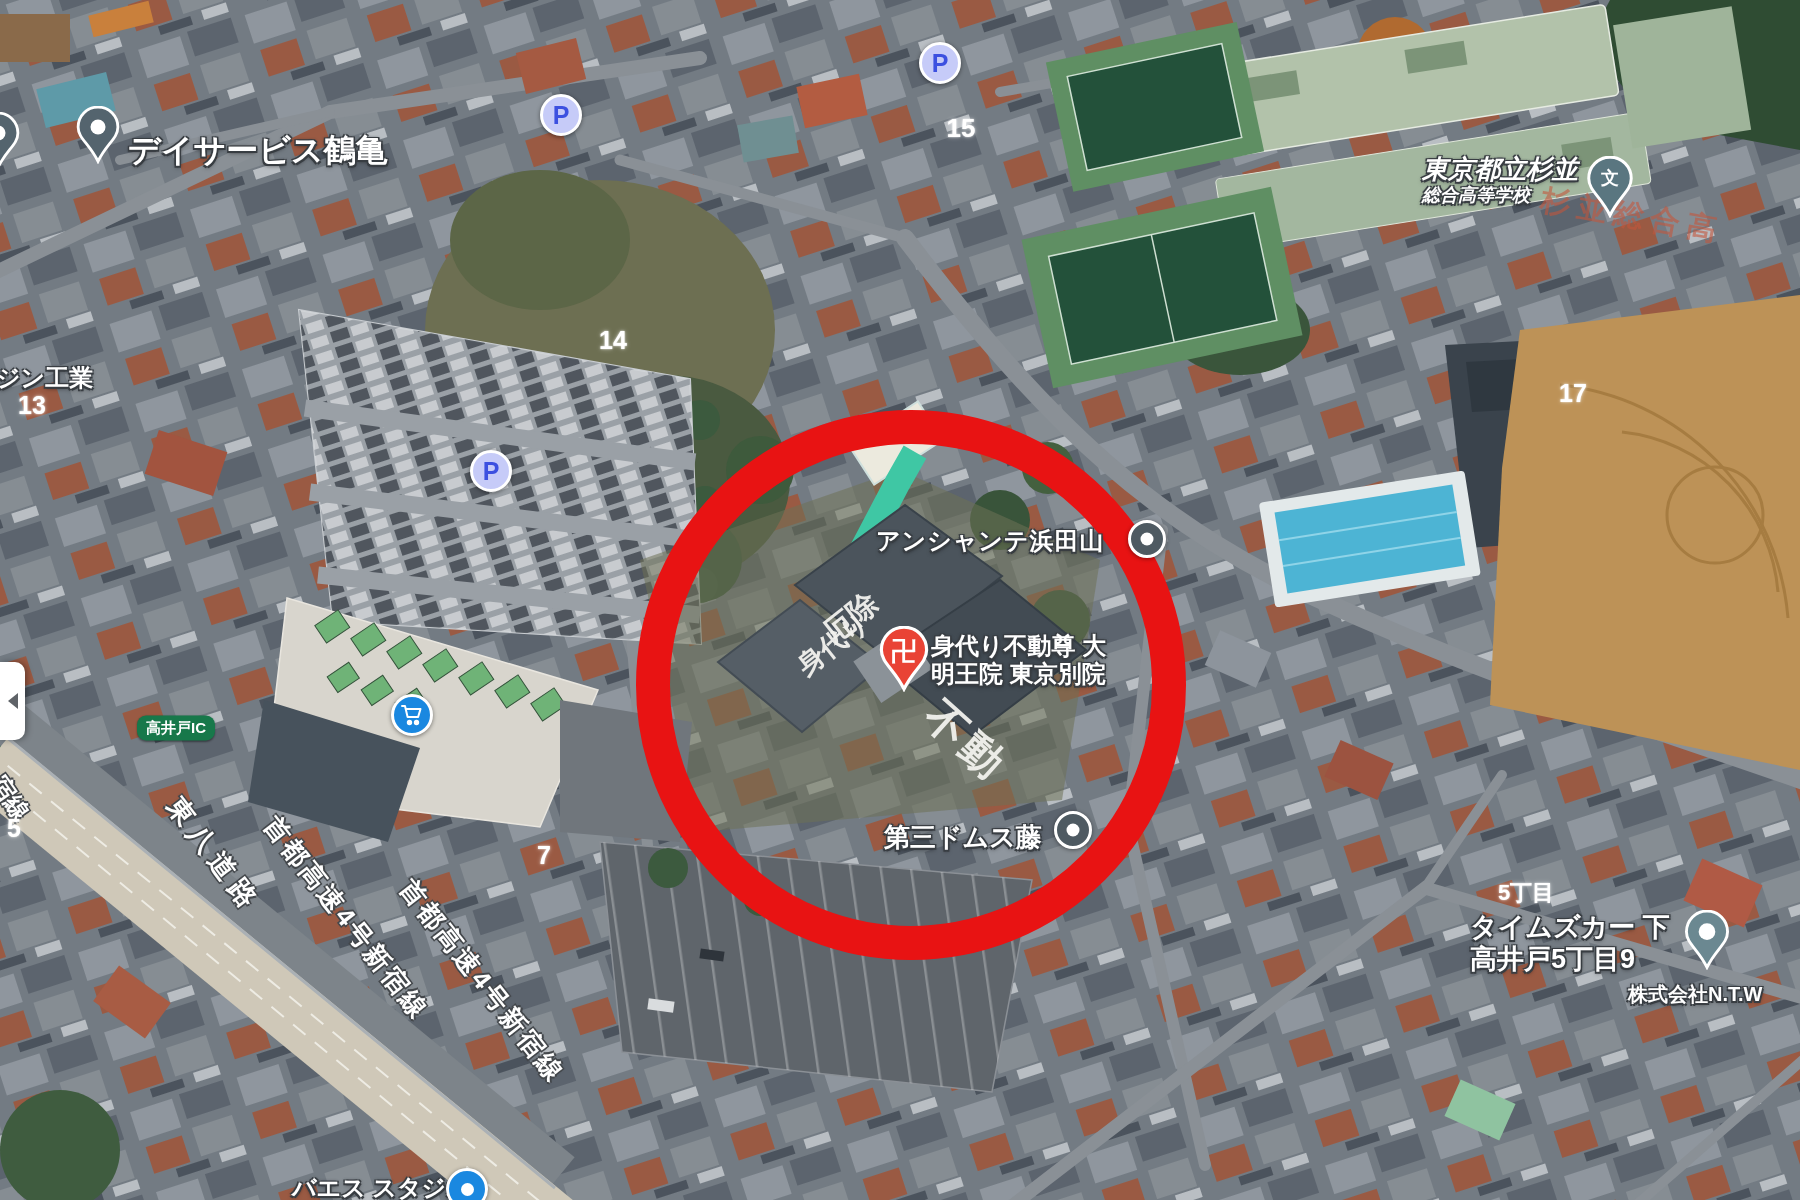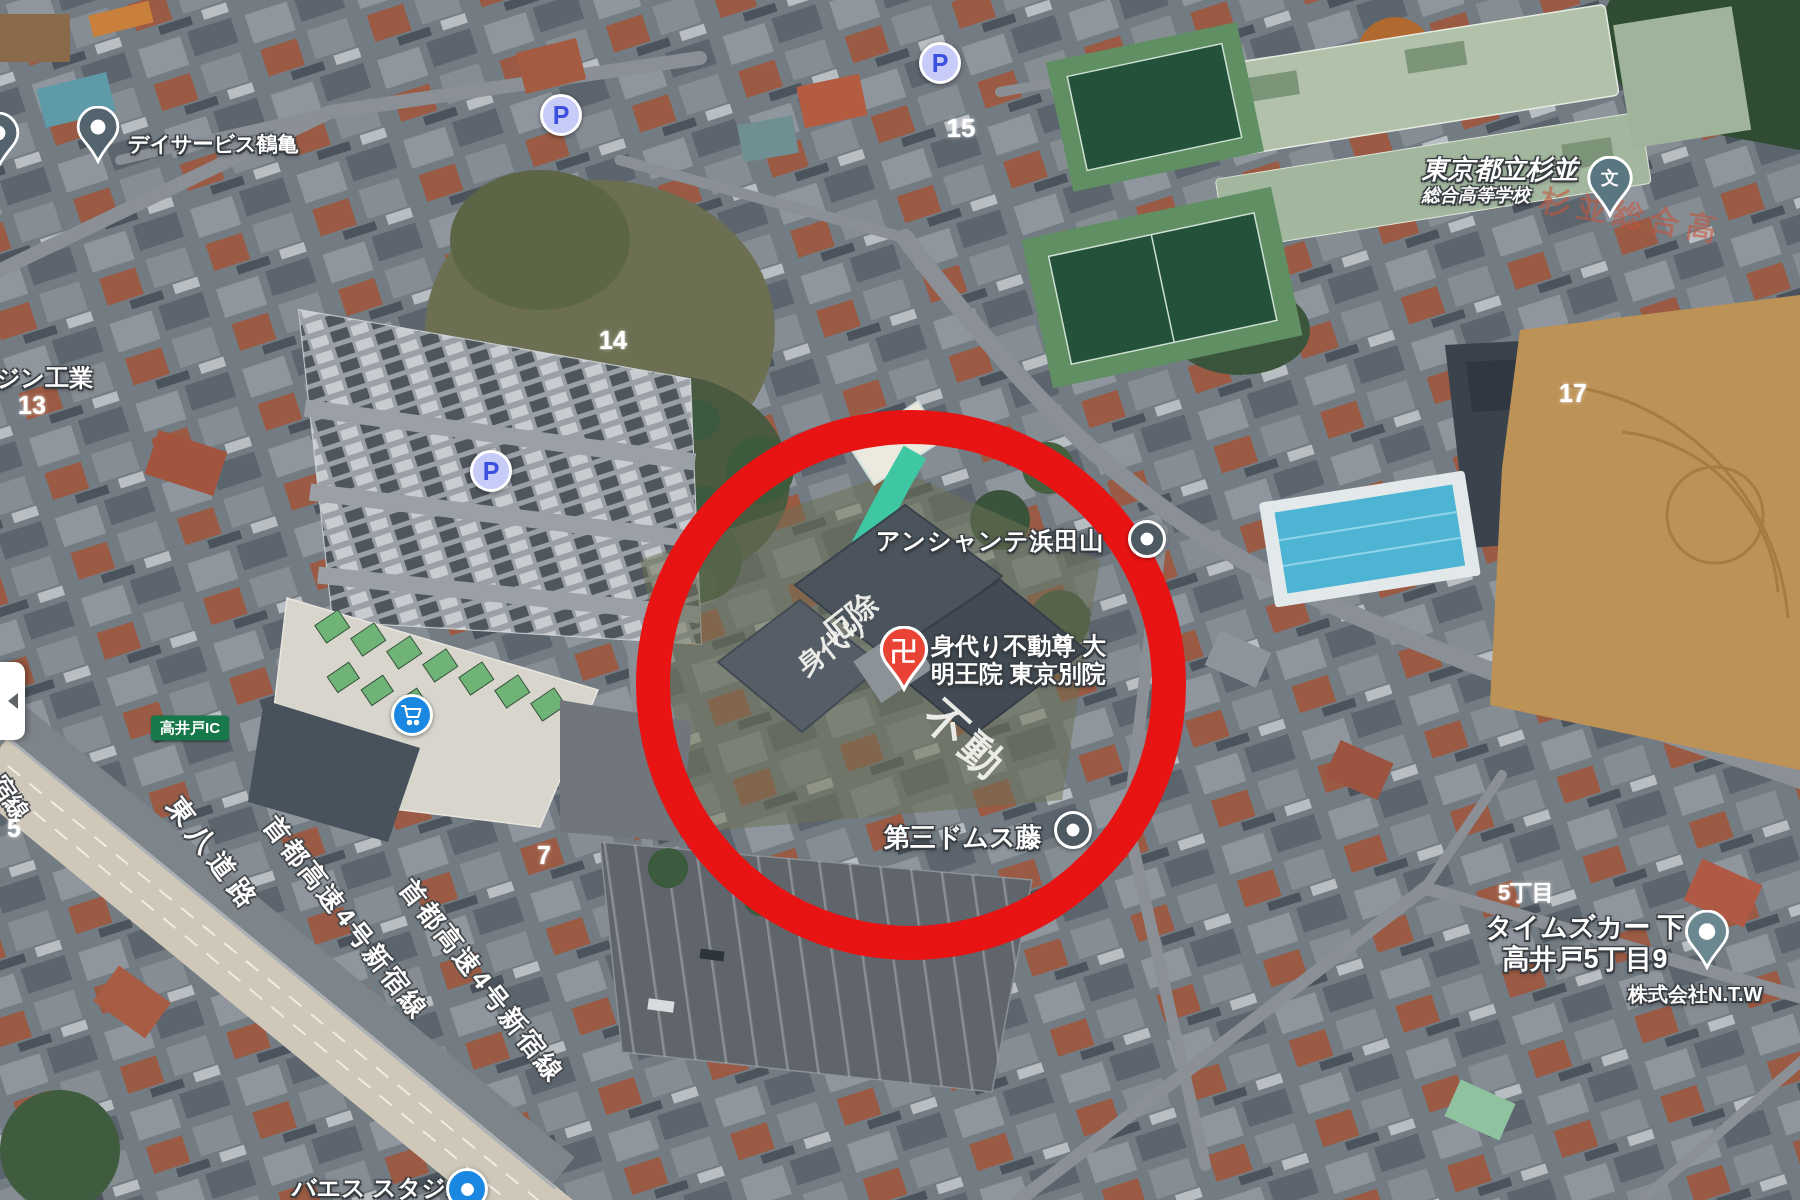--- a/index.html
+++ b/index.html
@@ -199,48 +199,48 @@
 
   <div class="abs rooftext centered" style="left:851px;top:618px;font-size:30px;transform:translate(-50%,-50%) rotate(-38deg);">厄除</div>
   <div class="abs rooftext centered" style="left:833px;top:644px;font-size:27px;transform:translate(-50%,-50%) rotate(-38deg);">身代り</div>
   <div class="abs rooftext centered" style="left:966px;top:741px;font-size:42px;letter-spacing:5px;transform:translate(-50%,-50%) rotate(42deg);">不動</div>
   <div class="abs rooftext centered" style="left:1632px;top:216px;font-size:30px;letter-spacing:7px;color:rgba(195,85,60,.62);transform:translate(-50%,-50%) rotate(10deg);">杉並総合高</div>
 
   <div class="abs roadlabel centered" style="left:214px;top:855px;font-size:27px;letter-spacing:7px;transform:translate(-50%,-50%) rotate(53deg);">東八道路</div>
   <div class="abs roadlabel centered" style="left:346px;top:918px;font-size:26px;letter-spacing:3px;transform:translate(-50%,-50%) rotate(52deg);">首都高速4号新宿線</div>
   <div class="abs roadlabel centered" style="left:482px;top:981px;font-size:26px;letter-spacing:3px;transform:translate(-50%,-50%) rotate(52deg);">首都高速4号新宿線</div>
   <div class="abs roadlabel centered" style="left:10px;top:798px;font-size:24px;transform:translate(-50%,-50%) rotate(55deg);">宿線</div>
-  <div class="abs icbadge centered" style="left:190px;top:728px;transform:translate(-50%,-50%);">高井戸IC</div>
+  <div class="abs icbadge centered" style="left:176px;top:728px;transform:translate(-50%,-50%);border-radius:9px;">高井戸IC</div>
 
   <div class="abs blocknum centered" style="left:32px;top:405px;font-size:25px;">13</div>
   <div class="abs blocknum centered" style="left:613px;top:340px;font-size:25px;">14</div>
   <div class="abs blocknum centered" style="left:961px;top:128px;font-size:26px;">15</div>
   <div class="abs blocknum centered" style="left:544px;top:855px;font-size:25px;">7</div>
   <div class="abs blocknum centered" style="left:1573px;top:393px;font-size:25px;">17</div>
   <div class="abs blocknum centered" style="left:14px;top:828px;font-size:25px;">5</div>
   <div class="abs blocknum centered" style="left:1526px;top:893px;font-size:22px;">5丁目</div>
 
-  <div class="abs maplabel" style="left:128px;top:132px;font-size:21px;">デイサービス鶴亀</div>
+  <div class="abs maplabel" style="left:128px;top:132px;font-size:32px;">デイサービス鶴亀</div>
 
   <div class="abs" style="left:1422px;top:154px;font-style:italic;">
     <div class="maplabel" style="font-size:26px;">東京都立杉並</div>
     <div class="maplabel" style="font-size:18px;">総合高等学校</div>
   </div>
 
   <div class="abs maplabel" style="left:876px;top:527px;font-size:24px;letter-spacing:1px;">アンシャンテ浜田山</div>
 
   <div class="abs" style="left:931px;top:632px;">
     <div class="maplabel" style="font-size:24px;">身代り不動尊 大</div>
     <div class="maplabel" style="font-size:24px;">明王院 東京別院</div>
   </div>
 
   <div class="abs maplabel" style="left:884px;top:822px;font-size:26px;">第三ドムス藤</div>
 
 
-  <div class="abs" style="left:1470px;top:912px;width:230px;text-align:center;">
+  <div class="abs" style="left:1470px;top:912px;width:230px;text-align:left;">
     <div class="maplabel" style="font-size:27px;">タイムズカー 下</div>
     <div class="maplabel" style="font-size:27px;">高井戸5丁目9</div>
   </div>
 
   <div class="abs maplabel" style="left:1628px;top:983px;font-size:20px;">株式会社N.T.W</div>
   <div class="abs maplabel" style="left:292px;top:1174px;font-size:24px;">バエス スタジオ</div>
   <div class="abs maplabel" style="left:-4px;top:364px;font-size:24px;">ジン工業</div>
 
   <div class="pinwrap" style="left:76px;top:106px;">
     <svg width="44" height="58" viewBox="0 0 40 54">

